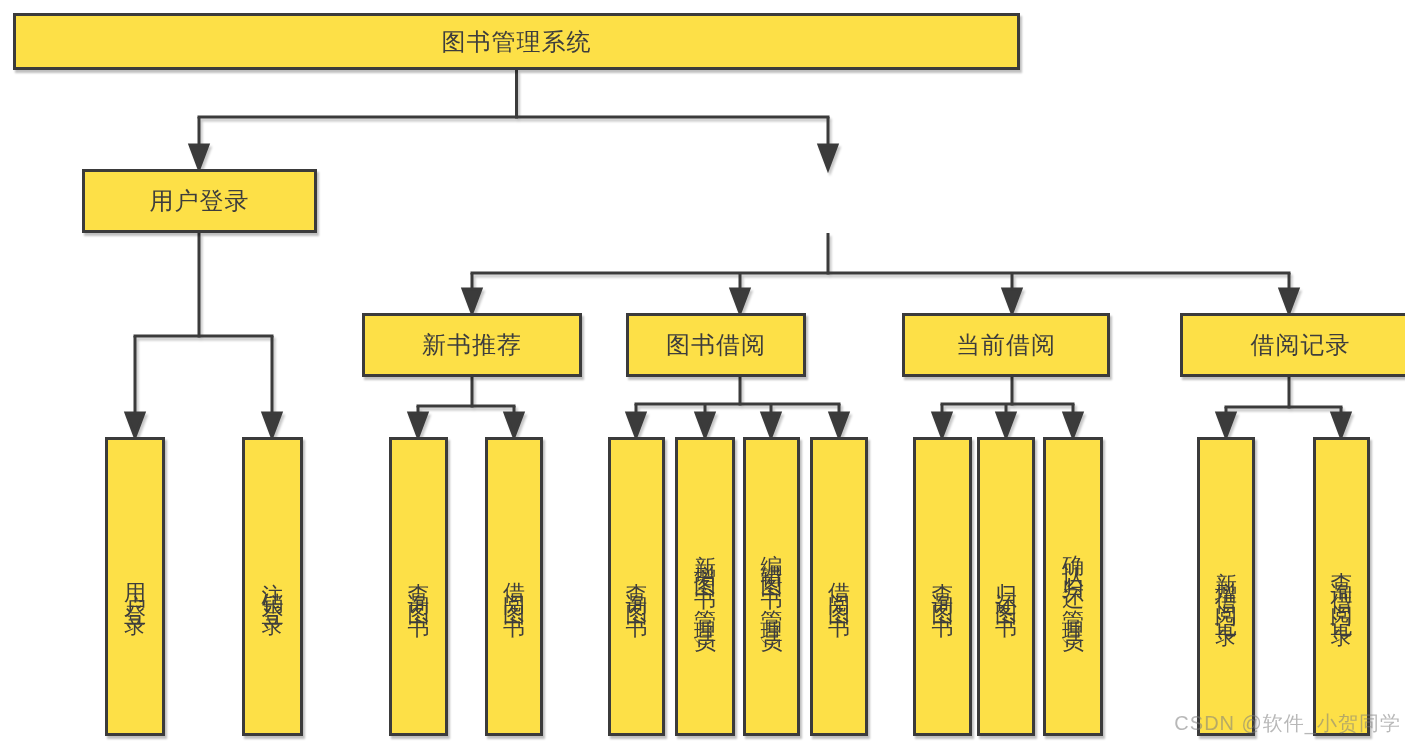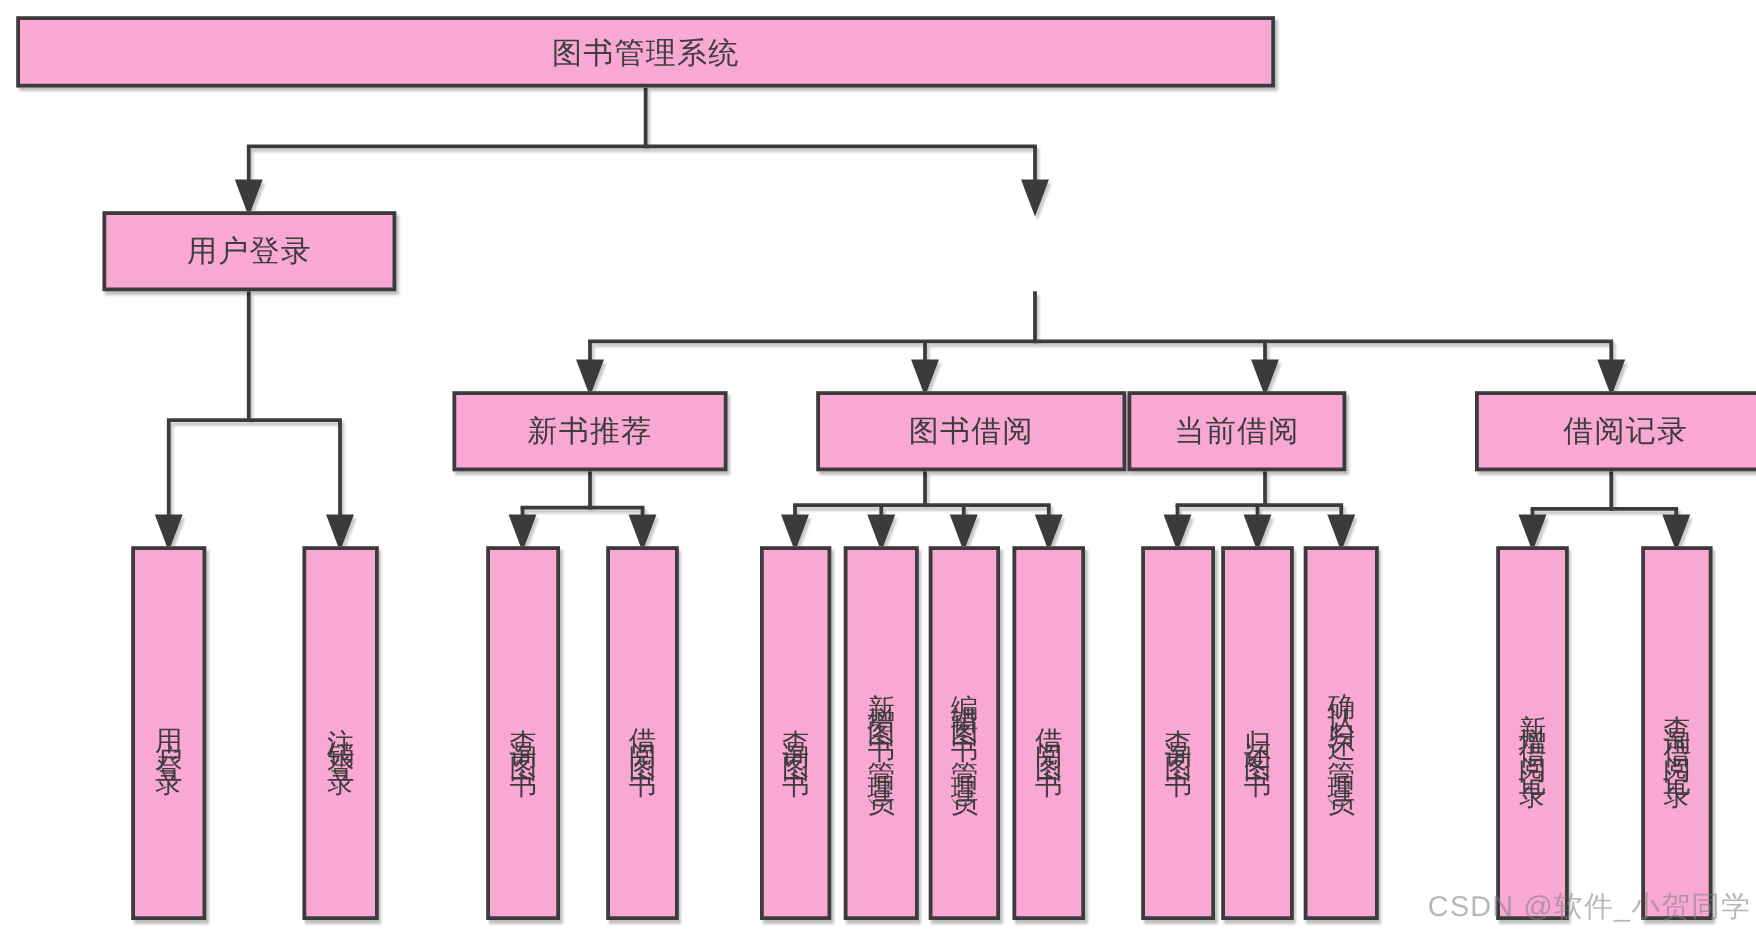--- a/index.html
+++ b/index.html
@@ -19,21 +19,21 @@
     position: absolute;
     left: 0;
     top: 0;
     width: 1405px;
     height: 747px;
     filter: drop-shadow(2px 3px 1px rgba(0,0,0,0.22));
   }
   .node {
     position: absolute;
     box-sizing: border-box;
-    background: #f9a8d4;
+    background: #fde047;
     border: 3px solid #3b3b3b;
     box-shadow: 2px 3px 2px rgba(0,0,0,0.25);
     display: flex;
     align-items: center;
     justify-content: center;
     color: #3d3d3d;
   }
   .hbox {
     font-size: 24px;
     letter-spacing: 1px;
@@ -43,21 +43,21 @@
     text-orientation: mixed;
     font-size: 22px;
     letter-spacing: 11px;
     line-height: 1;
     color: #3d3d3d;
   }
   .watermark {
     position: absolute;
     top: 710px;
     right: 4px;
-    font-size: 23px;
+    font-size: 20px;
     color: rgba(125,125,125,0.55);
     letter-spacing: 1px;
     white-space: nowrap;
   }
 </style>
 </head>
 <body>
 
 <div class="canvas">
 
@@ -143,24 +143,24 @@
     <span>图书管理系统</span>
   </div>
 
   <div class="node hbox" style="left:82px;top:169px;width:235px;height:64px">
     <span>用户登录</span>
   </div>
 
   <div class="node hbox" style="left:362px;top:313px;width:220px;height:64px">
     <span>新书推荐</span>
   </div>
-  <div class="node hbox" style="left:653px;top:313px;width:248px;height:64px">
+  <div class="node hbox" style="left:626px;top:313px;width:180px;height:64px">
     <span>图书借阅</span>
   </div>
-  <div class="node hbox" style="left:902px;top:313px;width:175px;height:64px">
+  <div class="node hbox" style="left:902px;top:313px;width:208px;height:64px">
     <span>当前借阅</span>
   </div>
   <div class="node hbox" style="left:1180px;top:313px;width:241px;height:64px">
     <span>借阅记录</span>
   </div>
 
   <div class="node vbox" style="left:105px;top:437px;width:60px;height:299px">
     <span>用户登录</span>
   </div>
   <div class="node vbox" style="left:242px;top:437px;width:61px;height:299px">

